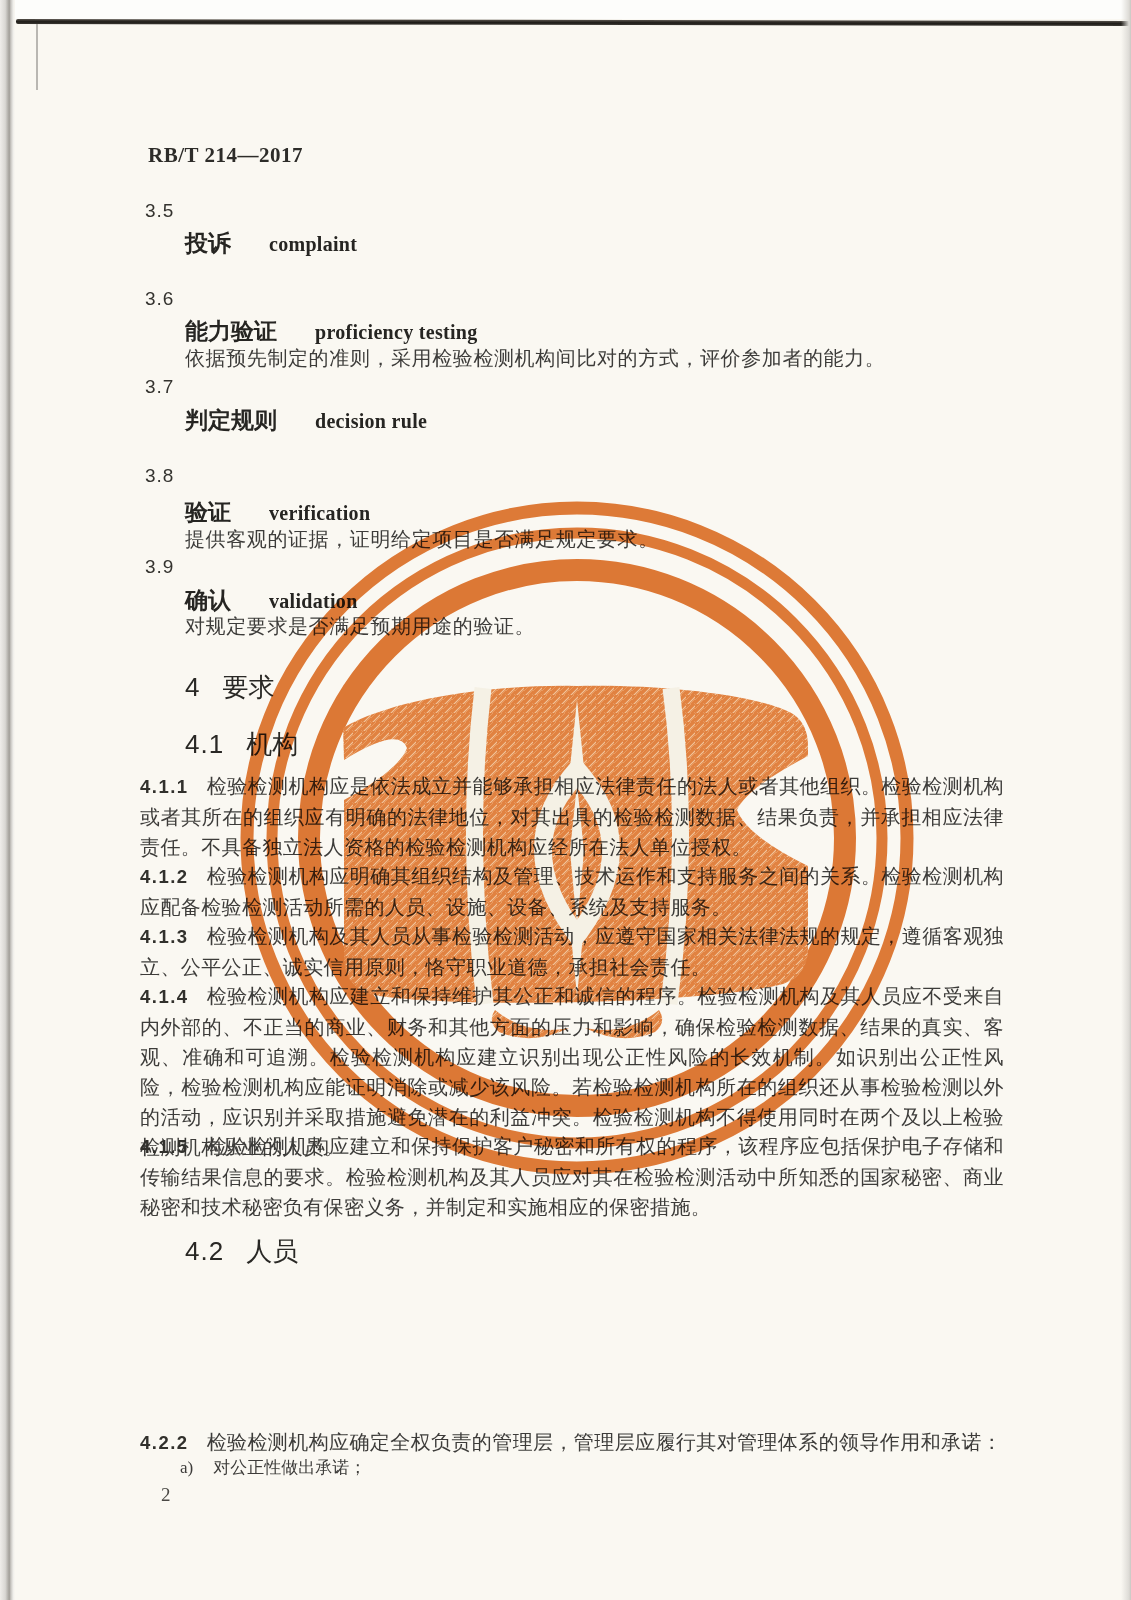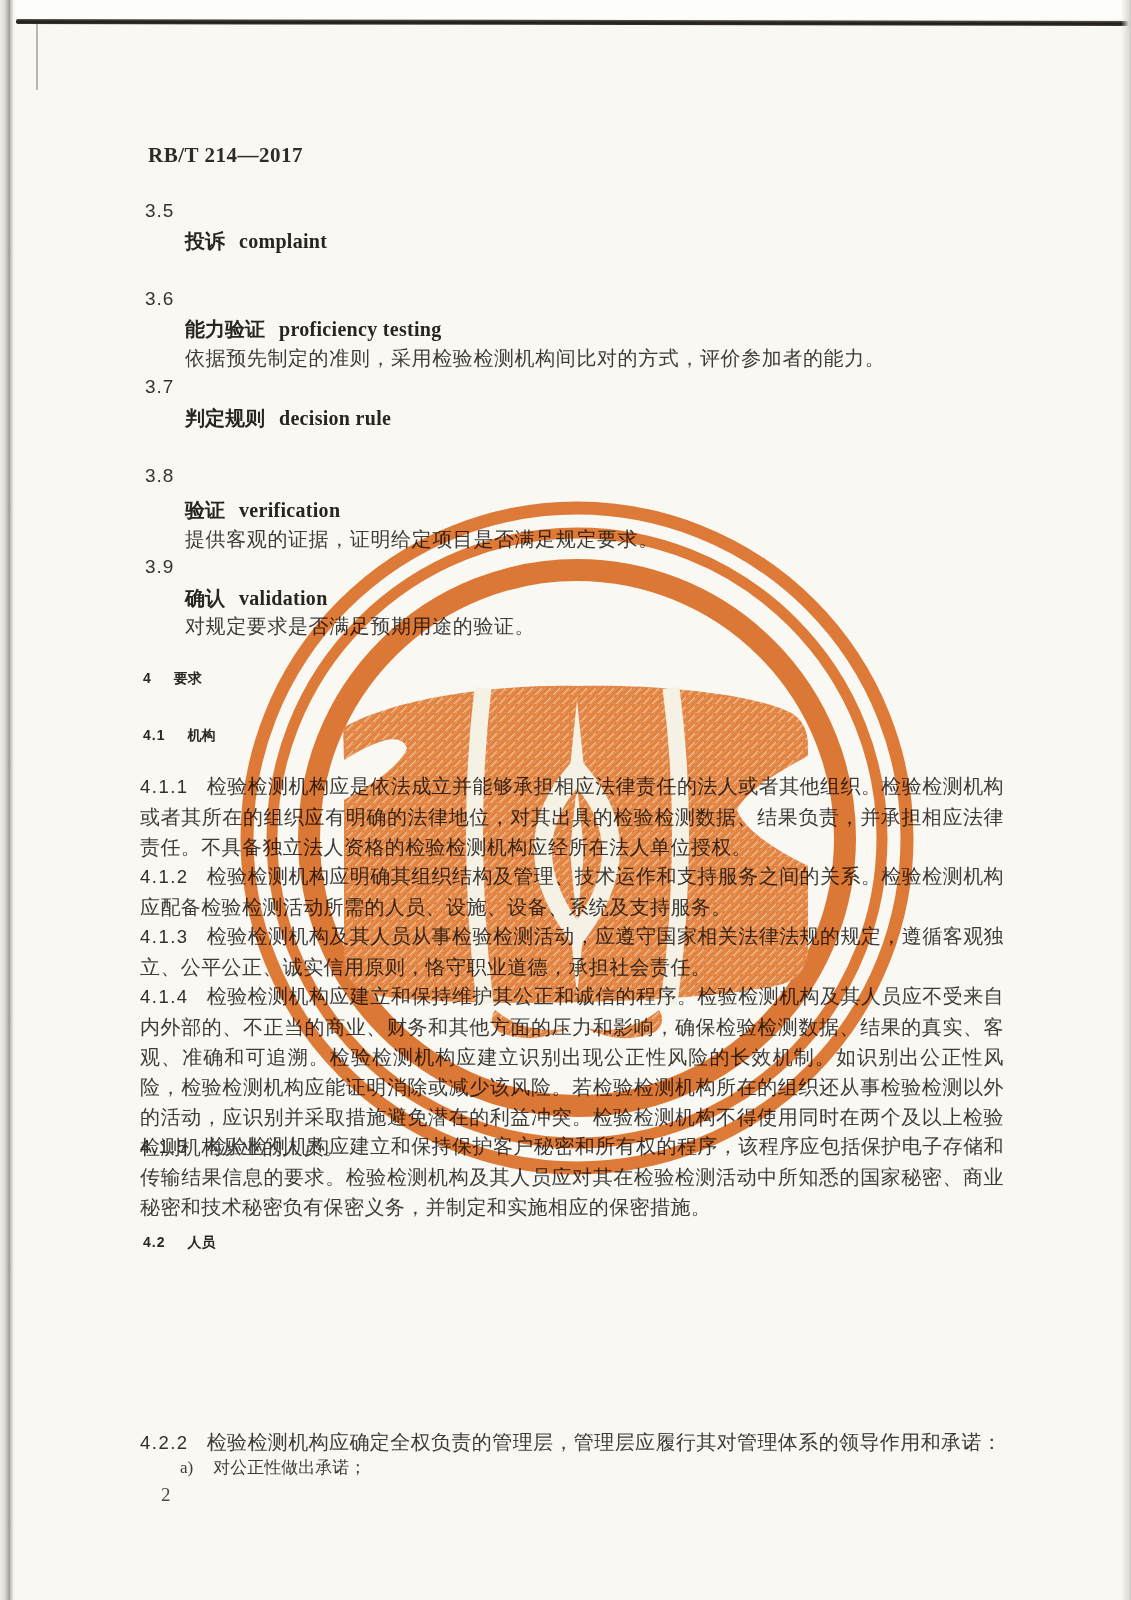--- a/index.html
+++ b/index.html
@@ -19,27 +19,27 @@
   .edge-left{position:absolute;left:0;top:0;width:15px;height:1600px;
     background:linear-gradient(90deg,#efedea 0%,#d9d7d3 35%,#a19e98 62%,#c7c5c1 72%,#efeeea 88%,#faf8f2 100%);}
   .edge-left-line{position:absolute;left:36px;top:24px;width:2px;height:66px;background:#b9b7b2;}
   .edge-right{position:absolute;right:0;top:0;width:10px;height:1600px;
     background:linear-gradient(90deg,rgba(250,248,242,0),#dddbd6 80%,#c9c7c2 100%);}
   
   .abs{position:absolute;}
   .hdr{font-weight:bold;font-size:21px;letter-spacing:.5px;color:#2d2c29;}
   .tnum{font-family:"Liberation Sans","DejaVu Sans",sans-serif;font-size:19px;color:#34332f;letter-spacing:1px;}
   .tterm{left:185px;}
-  .tzh{font-family:"Liberation Sans","DejaVu Sans",sans-serif;font-weight:bold;font-size:20px;color:#262522;text-align:right;}
-  .ten{font-weight:bold;font-size:20px;color:#262522;margin-left:14px;letter-spacing:.3px;}
+  .tzh{font-family:"Liberation Sans","DejaVu Sans",sans-serif;font-weight:bold;font-size:23px;color:#262522;text-align:right;}
+  .ten{font-weight:bold;font-size:20px;color:#262522;margin-left:38px;letter-spacing:.3px;}
   .tdef{left:185px;font-size:20px;letter-spacing:.6px;white-space:nowrap;}
-  .heading{font-family:"Liberation Sans","DejaVu Sans",sans-serif;font-weight:bold;font-size:14px;color:#292825;}
+  .heading{font-family:"Liberation Sans","DejaVu Sans",sans-serif;font-weight:normal;font-size:26px;color:#292825;margin-left:42px;}
   .heading .hnum{margin-right:22px;letter-spacing:1px;}
   .clause{left:140px;width:864px;font-size:20px;line-height:30px;text-align:justify;letter-spacing:.4px;color:#3d3c3a;}
-  .cnum{font-family:"Liberation Sans","DejaVu Sans",sans-serif;font-weight:normal;font-size:18.5px;letter-spacing:1.5px;color:#31302c;margin-right:18px;}
+  .cnum{font-family:"Liberation Sans","DejaVu Sans",sans-serif;font-weight:bold;font-size:18.5px;letter-spacing:1.5px;color:#31302c;margin-right:18px;}
   .li{left:180px;font-size:17px;color:#3d3c3a;}
   .li .lilab{margin-right:20px;}
   .pgnum{left:161px;top:1484px;font-size:19px;color:#4a4945;}
   
   .stamp{position:absolute;left:227px;top:488px;width:700px;height:700px;
     mix-blend-mode:multiply;opacity:.95;pointer-events:none;}
 </style>
 </head>
 <body>
 

